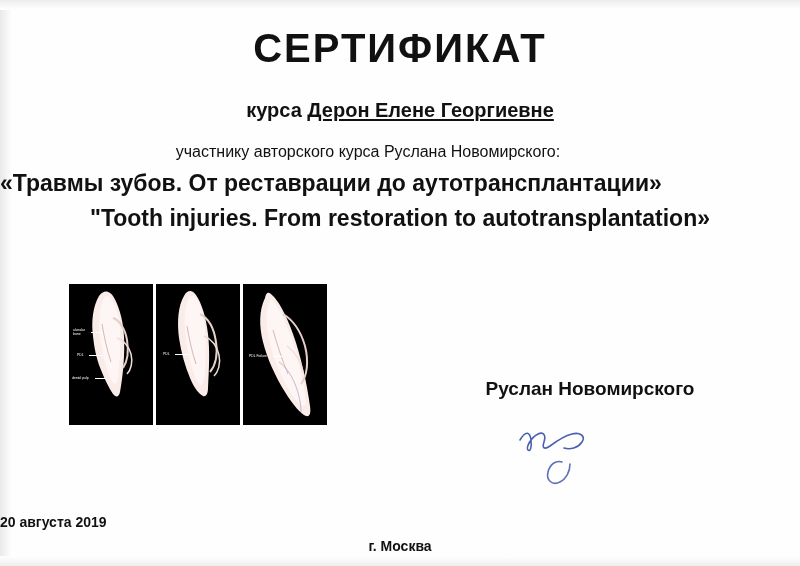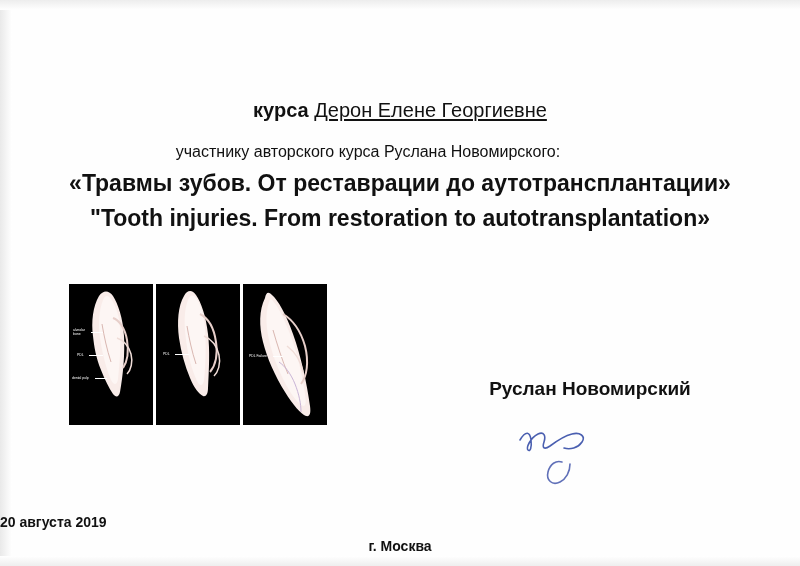--- a/index.html
+++ b/index.html
@@ -56,41 +56,40 @@
     width: 800px;
     text-align: center;
     font-size: 20px;
     font-weight: bold;
     color: #111111;
   }
   .issued-label {
     font-weight: bold;
   }
   .recipient-name {
-    font-weight: normal;
+    font-weight: bold;
     text-decoration: underline;
     text-underline-offset: 2px;
   }
 
   .course-line {
     position: absolute;
     top: 143px;
     left: 0;
     width: 736px;
     text-align: center;
     font-size: 16px;
     color: #111111;
   }
 
   .course-title-ru {
     position: absolute;
     top: 170px;
     left: 0;
     width: 800px;
-    text-align: center;
     font-size: 23px;
     font-weight: bold;
     color: #111111;
   }
   .course-title-en {
     position: absolute;
     top: 205px;
     left: 0;
     width: 800px;
     text-align: center;
@@ -171,20 +170,21 @@
 </style>
 </head>
 <body>
 
 <div class="certificate">
 
   <div class="paper-edge-left"></div>
   <div class="paper-edge-top"></div>
   <div class="paper-edge-bottom"></div>
 
+  <div class="title">СЕРТИФИКАТ</div>
 
   <div class="issued-row">
     <span class="issued-label">курса </span><span class="recipient-name">Дерон Елене Георгиевне</span>
   </div>
 
   <div class="course-line">участнику авторского курса Руслана Новомирского:</div>
 
   <div class="course-title-ru">«Травмы зубов. От реставрации до аутотрансплантации»</div>
   <div class="course-title-en">"Tooth injuries. From restoration to autotransplantation»</div>
 
@@ -226,21 +226,21 @@
         <path d="M44 62 C52 68 58 78 60 88" stroke="#f0ddd8" stroke-width="1.5" fill="none"></path>
         <path d="M30 46 C34 60 39 76 45 90" stroke="#d9b7b1" stroke-width="1" fill="none"></path>
         <path d="M36 78 C42 82 48 90 52 100 C56 110 58 120 58 128" stroke="#c9b4d6" stroke-width="1" fill="none"></path>
       </svg>
       <div class="panel-label" style="left:6px; top:70px;">PDL Failure</div>
       <div class="leader" style="left:30px; top:72px; width:10px;"></div>
     </div>
 
   </div>
 
-  <div class="signer">Руслан Новомирский</div>
+  <div class="signer">Руслан Новомирского</div>
 
   <svg class="signature" viewBox="0 0 180 70">
     <path d="M20 22 C26 12 30 14 31 22 C32 30 30 34 28 32 C26 30 30 20 38 16 C44 13 46 18 44 24 C42 30 44 32 50 28 C58 22 64 18 72 16 C80 14 86 18 82 24 C78 30 70 32 64 30" stroke="#4a5fb0" stroke-width="1.6" fill="none" stroke-linecap="round"></path>
     <path d="M62 44 C56 42 50 46 48 54 C46 62 52 68 60 64 C66 61 70 54 70 46" stroke="#6070b8" stroke-width="1.6" fill="none" stroke-linecap="round"></path>
   </svg>
 
   <div class="date">20 августа 2019</div>
   <div class="city">г. Москва</div>
 
 </div>

